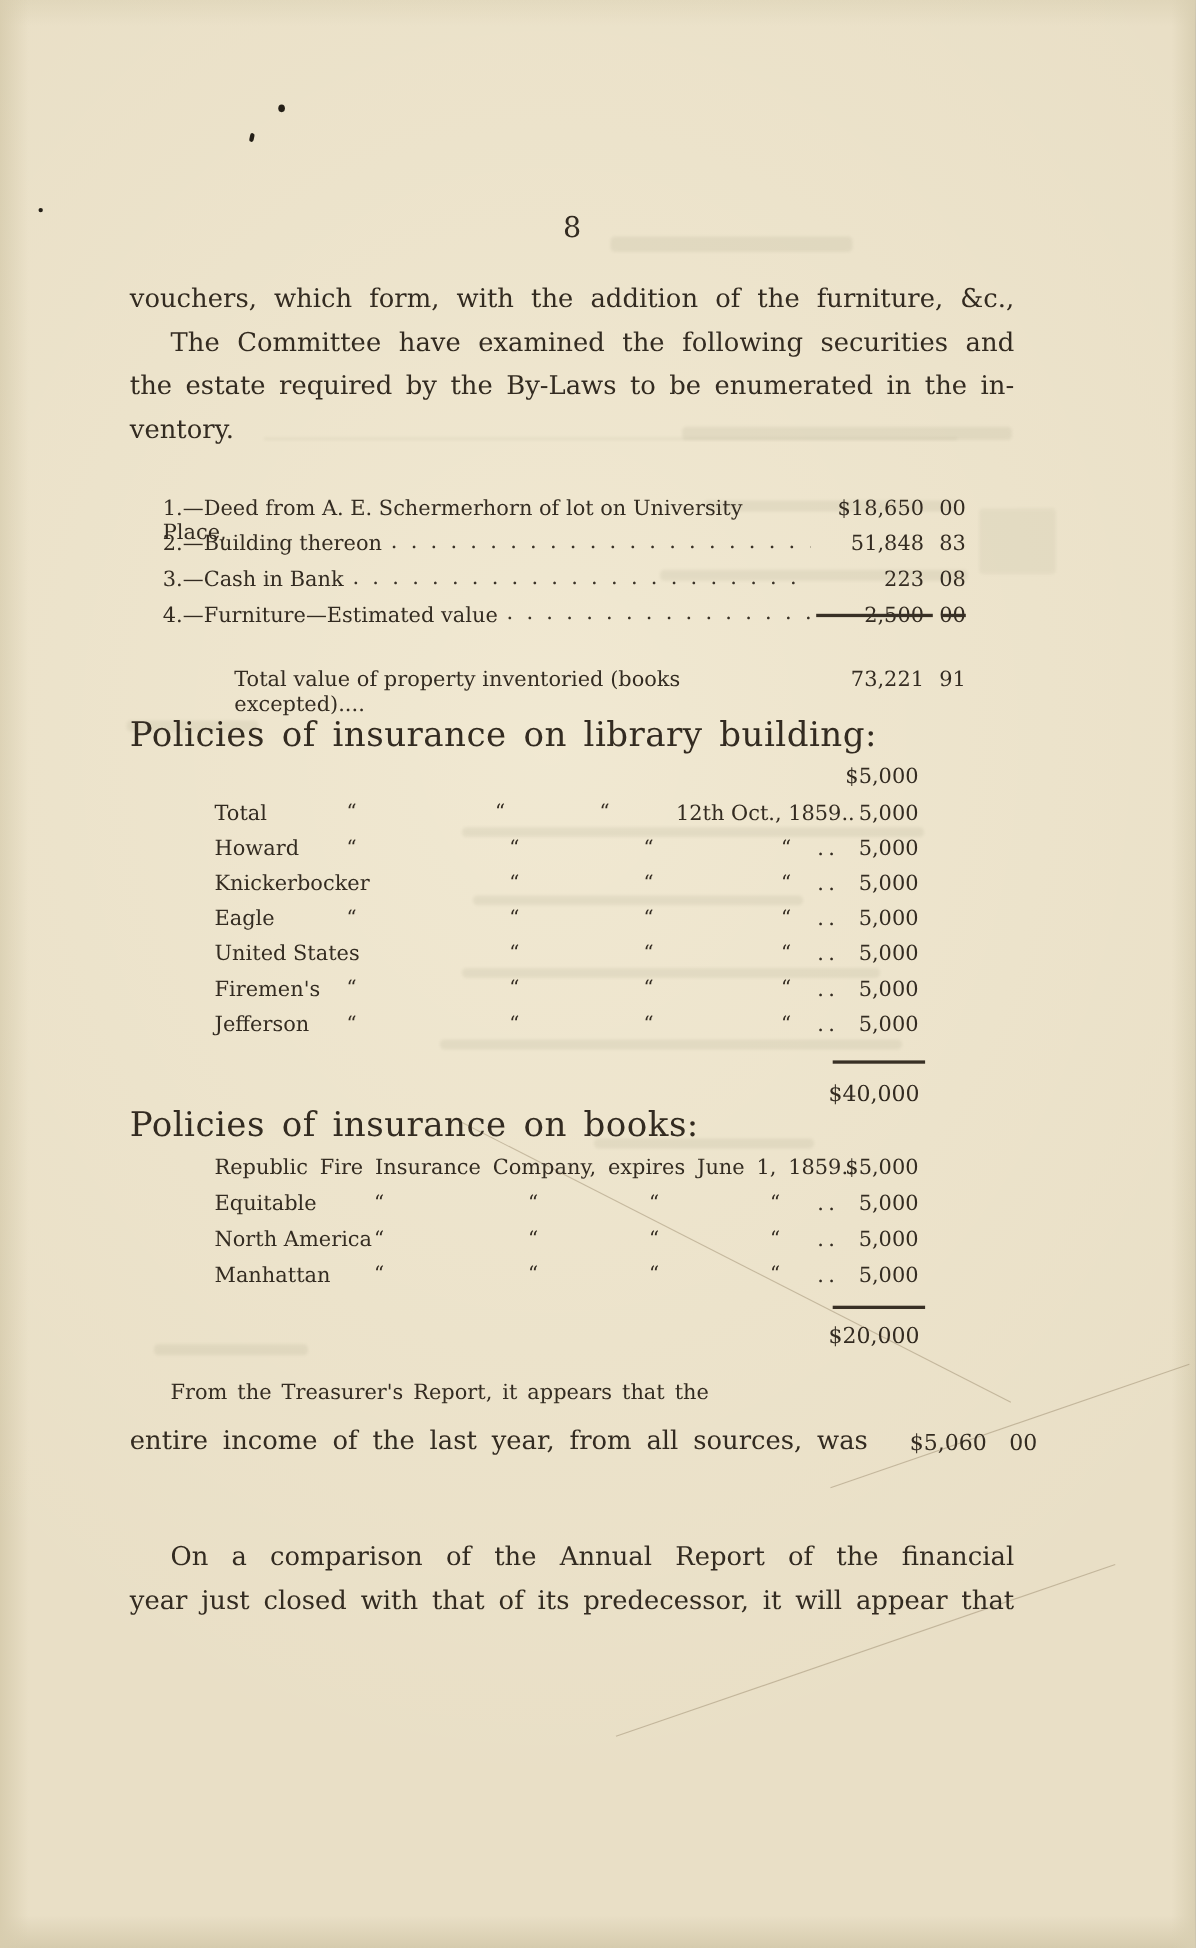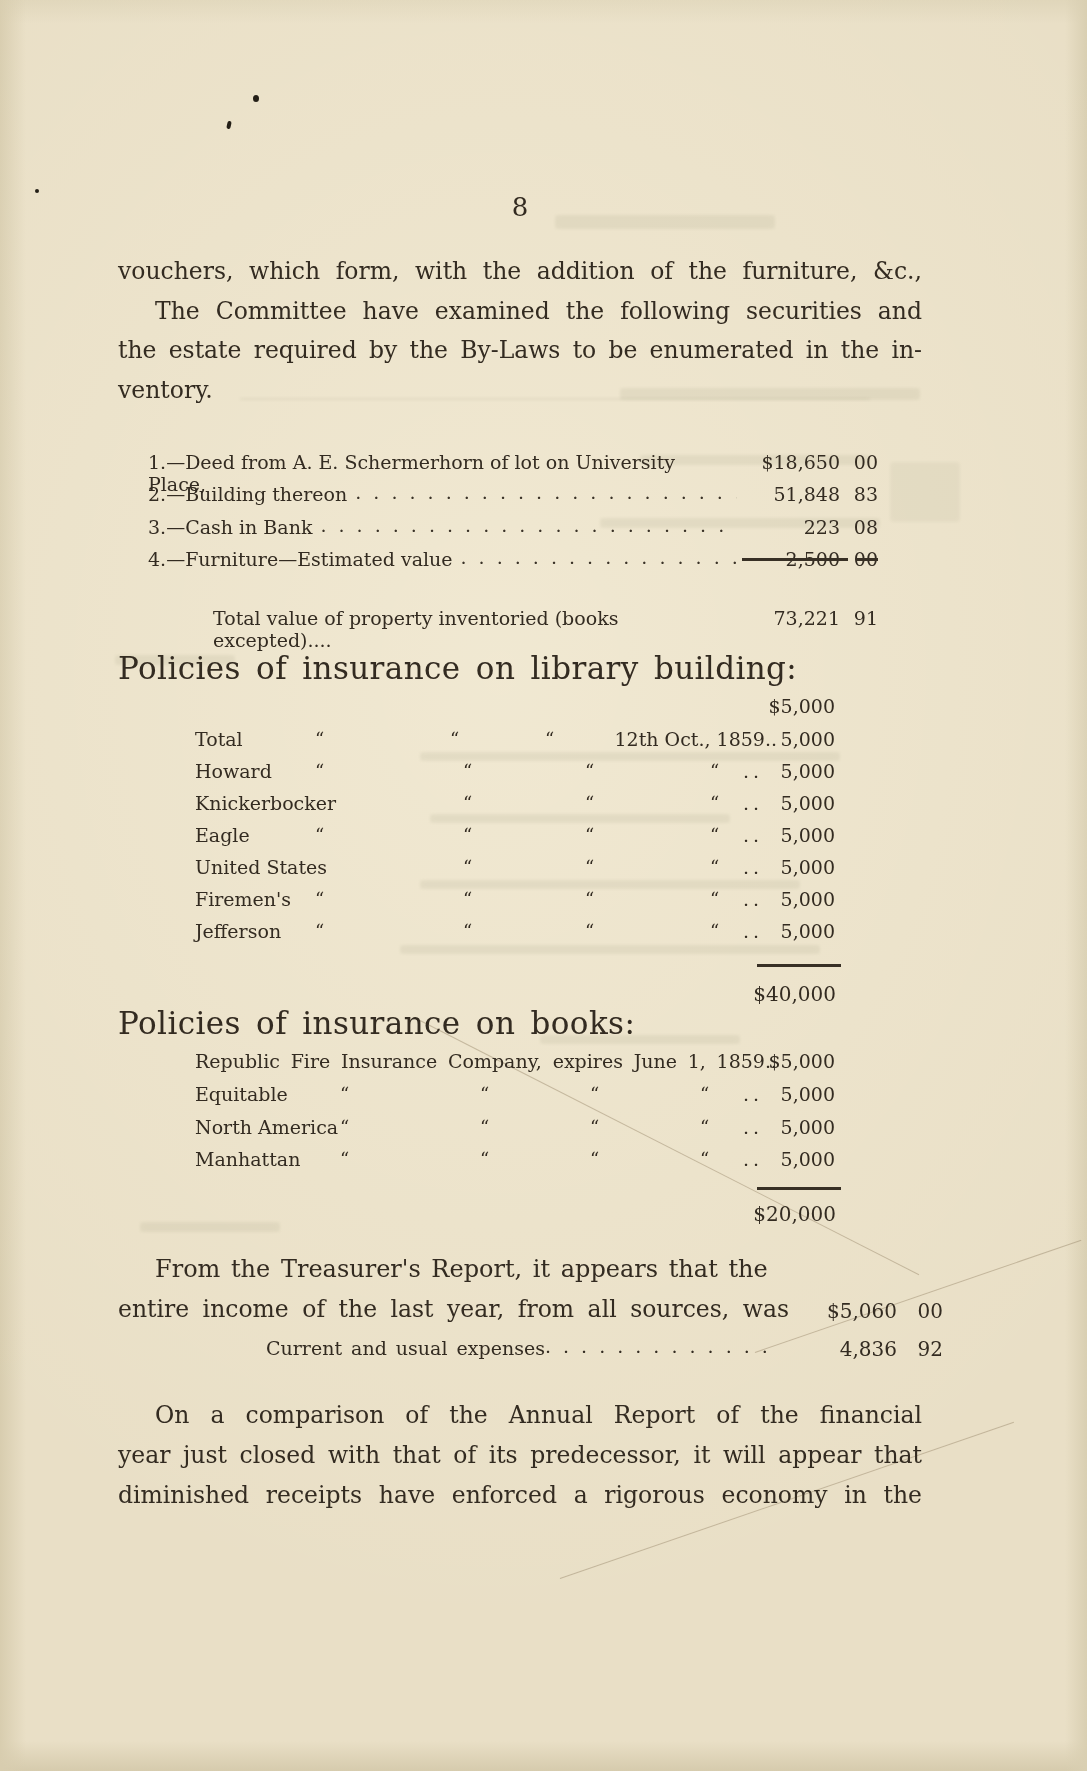--- a/index.html
+++ b/index.html
@@ -48,21 +48,21 @@
   .irow .amt{right:0;width:90;text-align:right;width:90px;}
   .irow .dots{left:548px;letter-spacing:4px;}
   .irow .date{right:58px;text-align:right;}
   .b1{left:120px;} .b2{left:268px;} .b3{left:390px;} .b4{left:515px;}
   .a1{left:120px;} .a2{left:255px;} .a3{left:350px;}
   .k1{left:145px;} .k2{left:285px;} .k3{left:395px;} .k4{left:505px;}
   .ditto{font-size:18px;}
   .total-amt{left:640px;width:196px;text-align:right;font-size:20px;}
   .sum-rule{left:757px;width:84px;height:2.5px;background:#383025;}
   
-  .tr-line1{left:155px;font-size:24px;word-spacing:3px;}
+  .tr-line1{left:155px;font-size:19px;word-spacing:3px;}
   .tr-line2{left:118px;width:825px;font-size:23.5px;}
   .tr-line2 .txt{word-spacing:6px;}
   .money{position:absolute;font-size:20px;text-align:right;margin-left:25px;}
   .money.dol{right:46px;width:110px;}
   .money.cts{right:0;width:32px;}
   .tr-line3{left:266px;width:677px;font-size:19px;display:flex;align-items:baseline;}
   .tr-line3 .lbl{word-spacing:3px;white-space:nowrap;}
   .tr-line3 .leader{flex:1;overflow:hidden;white-space:nowrap;margin-right:175px;position:relative;top:-2px;}
   .tr-line3 .leader::after{content:". . . . . . . . . . . . . . . . . . . . . . . . . . . .";letter-spacing:3px;}
   
@@ -244,26 +244,19 @@
 
   <div class="abs sum-rule" style="top:1187px;"></div>
   <div class="abs total-amt" style="top:1202px;">$20,000</div>
 
   <div class="abs tr-line1" style="top:1255px;">From the Treasurer's Report, it appears that the</div>
   <div class="abs tr-line2" style="top:1295px;height:32px;">
     <span class="txt">entire income of the last year, from all sources, was</span>
     <span class="money dol" style="top:4px;">$5,060</span>
     <span class="money cts" style="top:4px;">00</span>
   </div>
-  <div class="abs tr-line3" style="top:1337px;height:26px;">
-    <span class="lbl">Current and usual expenses</span>
-    <span class="leader"></span>
-    <span class="money dol" style="top:0;">4,836</span>
-    <span class="money cts" style="top:0;">92</span>
-  </div>
 
   <div class="abs para" style="top:1395px;line-height:40px;">
     <div class="jline indent">On a comparison of the Annual Report of the financial</div>
     <div class="jline">year just closed with that of its predecessor, it will appear that</div>
-    <div class="jline">diminished receipts have enforced a rigorous economy in the</div>
   </div>
 
 </div>
 
 </body></html>

